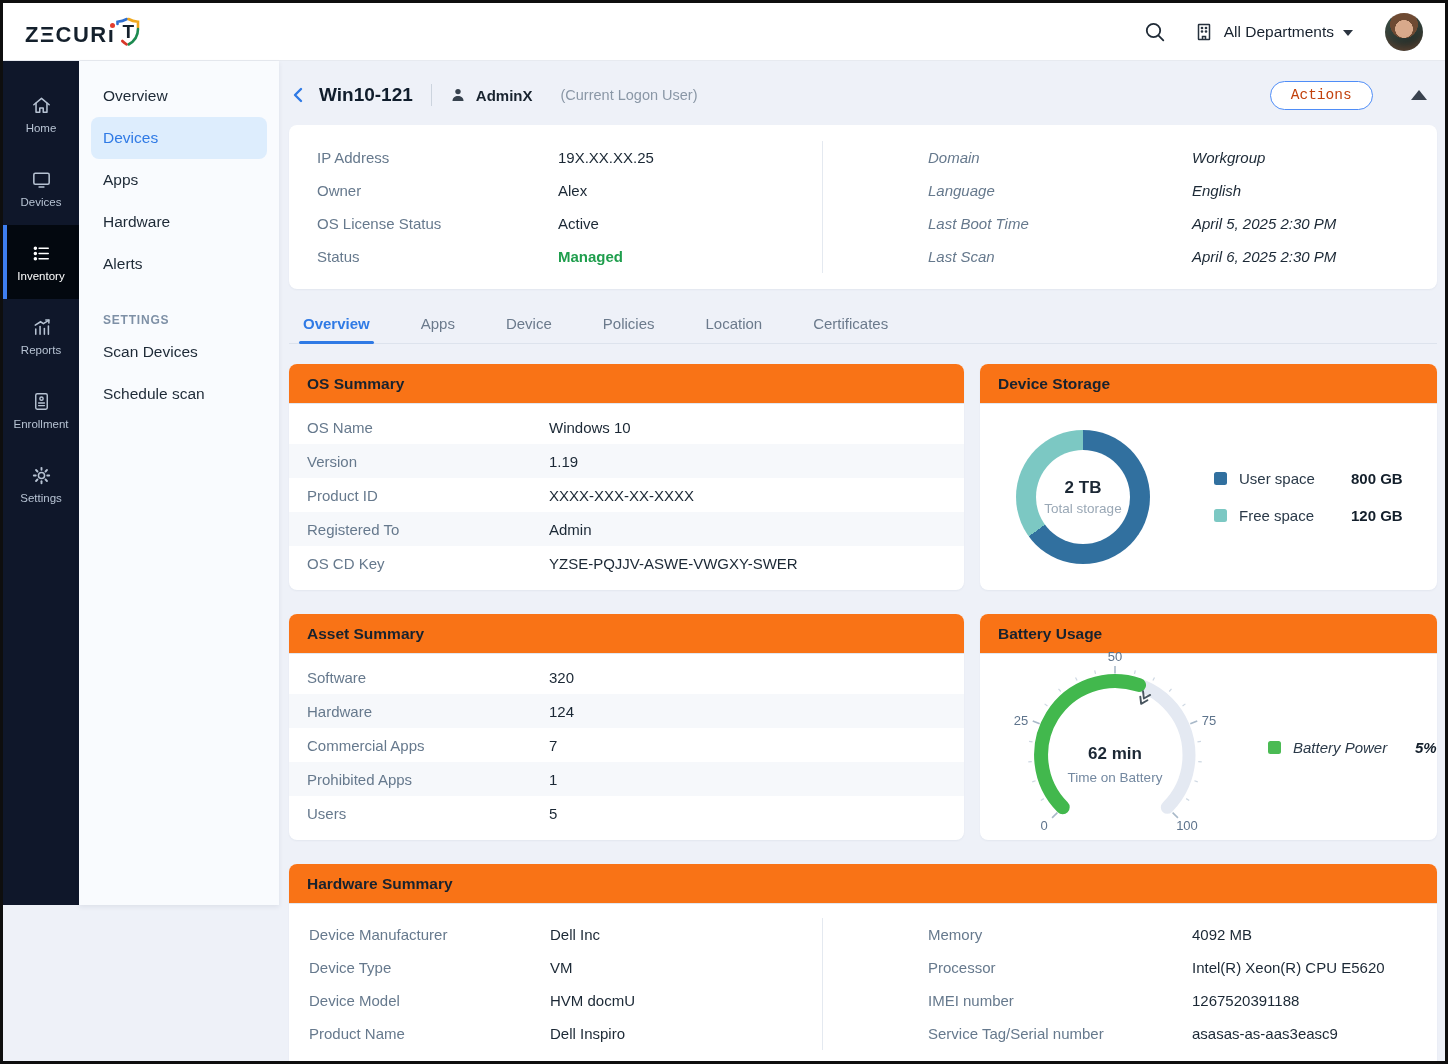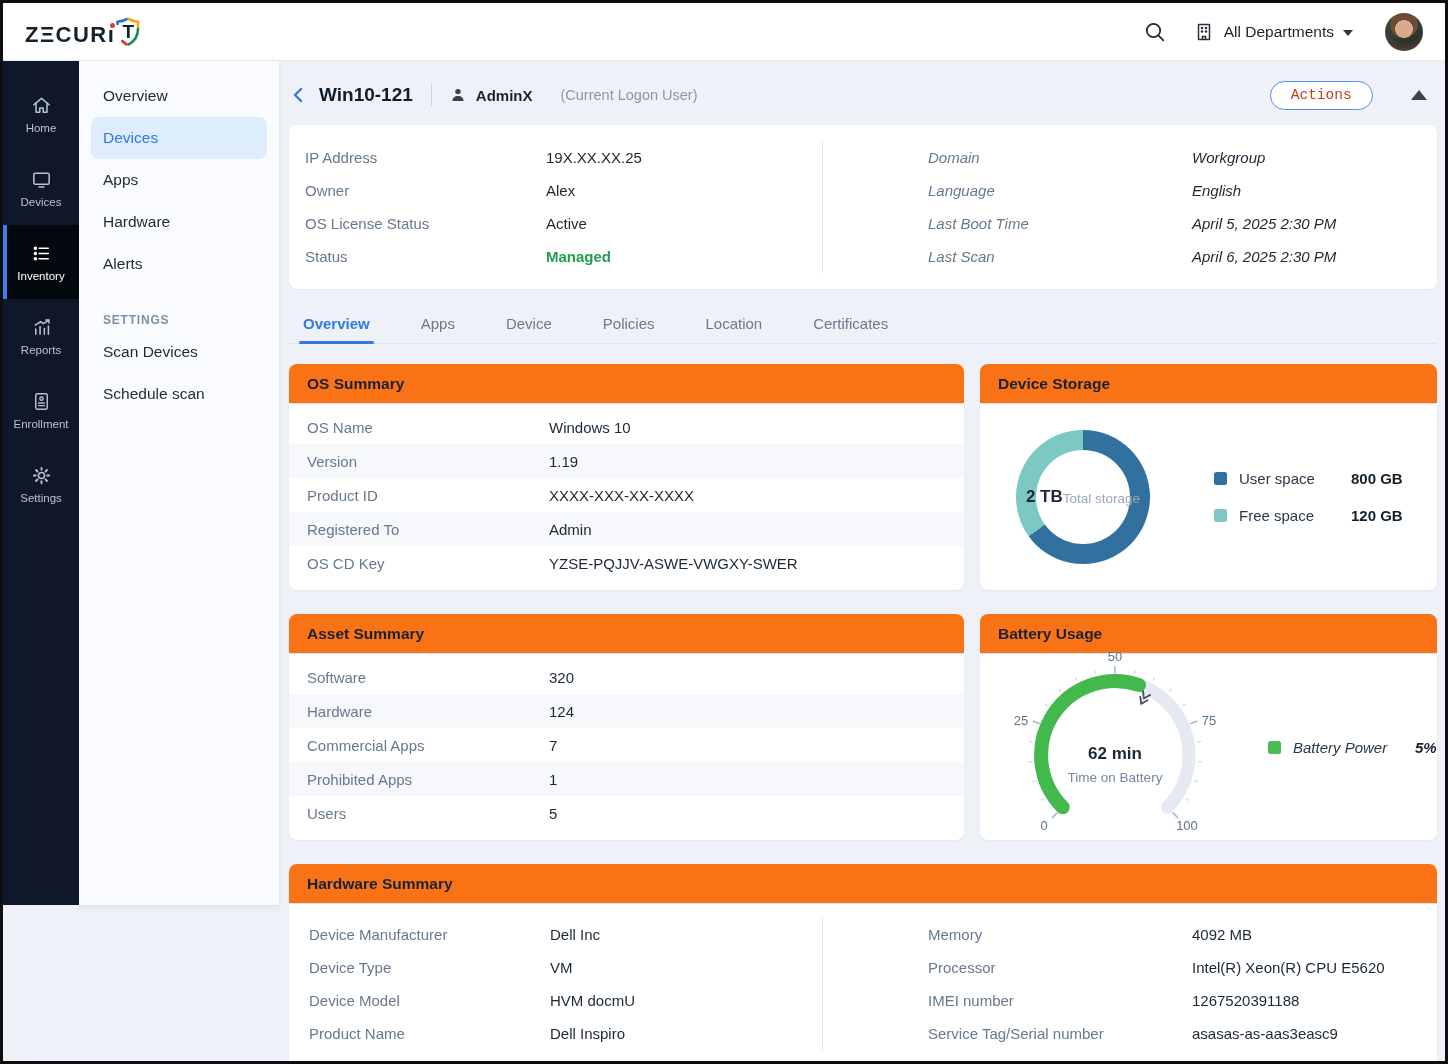--- a/index.html
+++ b/index.html
@@ -47,21 +47,21 @@
   .dev-title{font-size:19px;font-weight:700;color:#101d2c;}
   .vdiv{width:1px;height:22px;background:#ccd4de;margin:0 8px;}
   .user-name{font-size:15px;font-weight:700;color:#18232f;}
   .user-note{font-size:14.5px;color:#8a97a6;margin-left:18px;}
   .actions-btn{margin-left:auto;height:29px;padding:0 20px;border:1.5px solid #4f8df7;border-radius:15px;background:#fff;color:#c2410c;font-size:14.5px;display:flex;align-items:center;cursor:pointer;font-family:Liberation Mono, monospace;}
   .collapse-tri{width:0;height:0;border-left:8px solid transparent;border-right:8px solid transparent;border-bottom:10px solid #39424e;margin:0 10px 0 28px;cursor:pointer;}
   
   .info-card{background:#fff;border-radius:8px;margin-top:8px;padding:16px 0;display:grid;grid-template-columns:533px 1fr;box-shadow:0 1px 2px rgba(25,40,70,.05);}
   .info-col.right{border-left:1px solid #e4e9f0;}
   .irow{height:33px;display:grid;align-items:center;font-size:15px;}
-  .info-col.left .irow{grid-template-columns:241px 1fr;padding-left:16px;}
+  .info-col.left .irow{grid-template-columns:241px 1fr;padding-left:28px;}
   .info-col.right .irow{grid-template-columns:264px 1fr;padding-left:105px;font-style:italic;}
   .lbl{color:#66798d;}
   .val{color:#1b2835;font-weight:500;}
   .val.status-green{color:#1f9e4d;font-weight:600;}
   
   .tabs{display:flex;gap:47px;margin-top:18px;border-bottom:1px solid #dde3ed;padding-left:12px;}
   .tab{font-size:15px;color:#6b7a8c;padding:8px 2px 11px;cursor:pointer;position:relative;}
   .tab.active{color:#2f7ae5;font-weight:600;}
   .tab.active::after{content:"";position:absolute;left:-2px;right:-2px;bottom:-1px;height:3px;background:#2f7ae5;border-radius:2px;}
   
@@ -72,21 +72,21 @@
   .card.w-right{flex:1;}
   .card.w-full{width:100%;}
   .card-head{height:40px;background:#f97316;border-bottom:1px solid #e2e7ee;display:flex;align-items:center;padding:0 18px;font-size:15.5px;font-weight:700;color:#18222e;}
   .kv-body{padding:6px 0 10px;}
   .kvrow{height:34px;display:grid;grid-template-columns:242px 1fr;align-items:center;padding-left:18px;font-size:15px;}
   .kvrow:nth-child(even){background:#f6f8fb;}
   
   .storage-body{display:flex;align-items:center;height:186px;padding-left:36px;}
   .donut{position:relative;width:134px;height:134px;border-radius:50%;flex:none;}
   .donut::after{content:"";position:absolute;inset:20px;background:#fff;border-radius:50%;}
-  .donut-center{position:absolute;inset:0;display:flex;flex-direction:row;align-items:center;justify-content:center;z-index:1;}
+  .donut-center{position:absolute;inset:0;display:flex;flex-direction:column;align-items:center;justify-content:center;z-index:1;}
   .donut-val{font-size:17px;font-weight:600;color:#1c2835;}
   .donut-sub{font-size:13.5px;color:#9aa8b6;margin-top:3px;}
   .legend{margin-left:64px;display:flex;flex-direction:column;gap:20px;}
   .legend-row{display:flex;align-items:center;font-size:15px;}
   .swatch{width:13px;height:13px;border-radius:2.5px;margin-right:12px;flex:none;}
   .legend-label{width:112px;color:#2a3948;}
   .legend-val{font-weight:600;color:#131f2b;}
   
   .battery-body{display:flex;align-items:center;height:186px;padding-left:10px;}
   .gauge-center{font-size:17px;font-weight:600;fill:#1c2835;}

